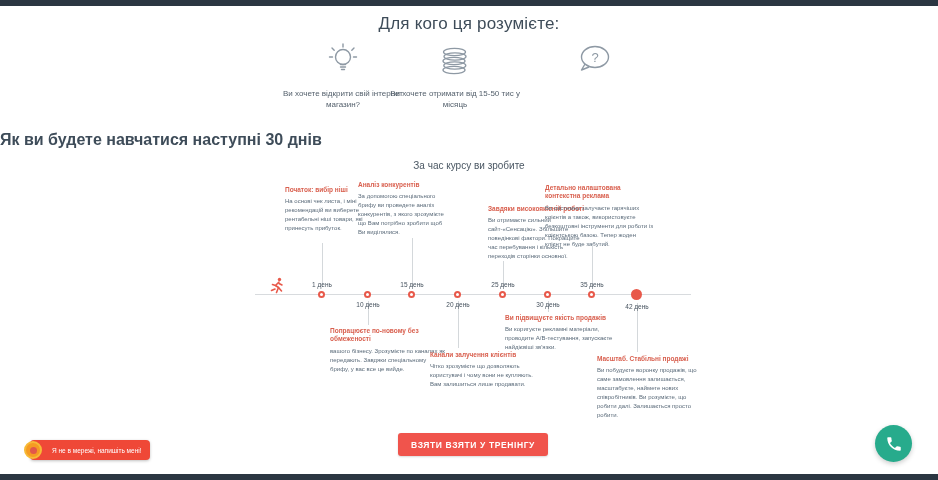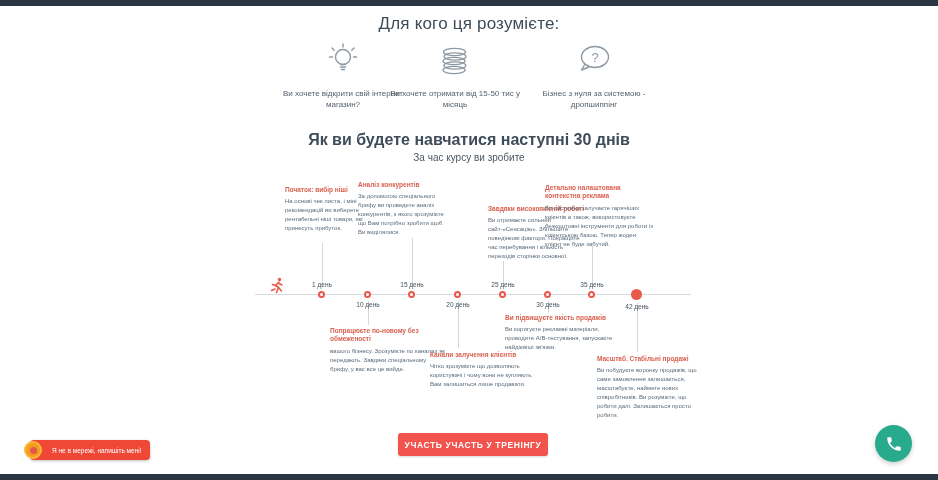--- a/index.html
+++ b/index.html
@@ -19,25 +19,25 @@
   }
   .aud-item{position:absolute;top:40px;width:140px;text-align:center;}
   .aud-item.i1{left:273px;}
   .aud-item.i2{left:385px;}
   .aud-item.i3{left:524px;}
   .aud-icon{height:40px;display:flex;align-items:center;justify-content:center;}
   .aud-label{margin-top:9px;font-size:8px;line-height:1.35;color:#55616d;}
 
   
   .sec2-title{
-    position:absolute;top:131px;left:0;width:938px;text-align:center;
+    position:absolute;top:131px;left:0;width:938px;
     font-size:16px;font-weight:600;color:#3e4c59;
   }
   .sec2-sub{
-    position:absolute;top:152px;left:0;width:938px;text-align:center;
+    position:absolute;top:160px;left:0;width:938px;text-align:center;
     font-size:10px;color:#4a5763;
   }
 
   
   .tl-line{position:absolute;left:255px;top:294px;width:436px;height:1px;background:#d8dbde;}
   .vline{position:absolute;width:1px;background:#d4d8db;}
   .v1{left:322px;top:243px;height:44px;}
   .v2{left:412px;top:238px;height:49px;}
   .v3{left:503px;top:261px;height:26px;}
   .v4{left:592px;top:246px;height:41px;}
@@ -131,21 +131,20 @@
 </div>
 
 <div class="aud-item i3">
   <div class="aud-icon">
     <svg width="44" height="40" viewBox="0 0 44 40" fill="none" stroke="#8e99a4" stroke-width="1.4">
       <ellipse cx="23" cy="17" rx="13.5" ry="10.5"></ellipse>
       <path d="M13 24 l-3.5 6 l7.5 -3" stroke-linejoin="round"></path>
       <text x="23" y="22" text-anchor="middle" font-size="13" fill="#8e99a4" stroke="none" font-family="Liberation Sans, sans-serif">?</text>
     </svg>
   </div>
-  <div class="aud-label">Бізнес з нуля за системою - дропшиппінг</div>
 </div>
 
 <div class="sec2-title">Як ви будете навчатися наступні 30 днів</div>
 <div class="sec2-sub">За час курсу ви зробите</div>
 
 <div class="tl-line"></div>
 
 <div class="runner">
   <svg width="15" height="17" viewBox="0 0 15 17" fill="none" stroke="#e8594a" stroke-width="1.6" stroke-linecap="round" stroke-linejoin="round">
     <circle cx="10.5" cy="2.5" r="1.7" fill="#e8594a" stroke="none"></circle>
@@ -208,21 +207,21 @@
 </div>
 <div class="tblock b-b3">
   <p class="bt">Ви підвищуєте якість продажів</p>
   <p class="bb">Ви коригуєте рекламні матеріали, проводите А/В-тестування, запускаєте найдієвіші зв'язки.</p>
 </div>
 <div class="tblock b-b4">
   <p class="bt">Масштаб. Стабільні продажі</p>
   <p class="bb">Ви побудуєте воронку продажів, що саме замовлення залишається, масштабуєте, наймете нових співробітників. Ви розумієте, що робити далі. Залишається просто робити.</p>
 </div>
 
-<button class="cta">УЧАСТЬ УЧАСТЬ У ТРЕНІНГУ</button>
+<button class="cta">ВЗЯТИ ВЗЯТИ У ТРЕНІНГУ</button>
 
 <div class="offline-badge">
   <span class="flame"></span>
   <span class="txt">Я не в мережі, напишіть мені!</span>
 </div>
 
 <button class="call-btn">
   <span style="display:flex;">
     <svg width="18" height="18" viewBox="0 0 24 24" fill="#ffffff">
       <path d="M6.62 10.79c1.44 2.83 3.76 5.14 6.59 6.59l2.2-2.2c.27-.27.67-.36 1.02-.24 1.12.37 2.33.57 3.57.57.55 0 1 .45 1 1V20c0 .55-.45 1-1 1-9.39 0-17-7.61-17-17 0-.55.45-1 1-1h3.5c.55 0 1 .45 1 1 0 1.25.2 2.45.57 3.57.11.35.03.74-.25 1.02l-2.2 2.2z"></path>

